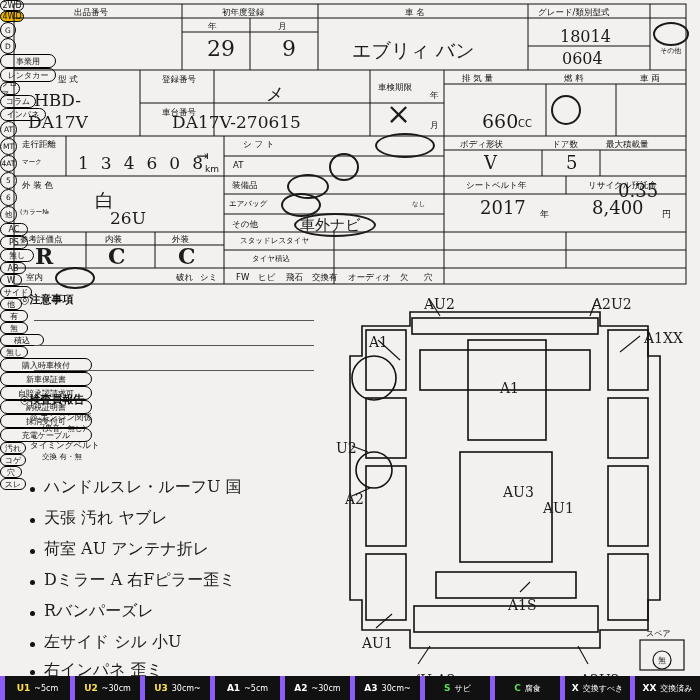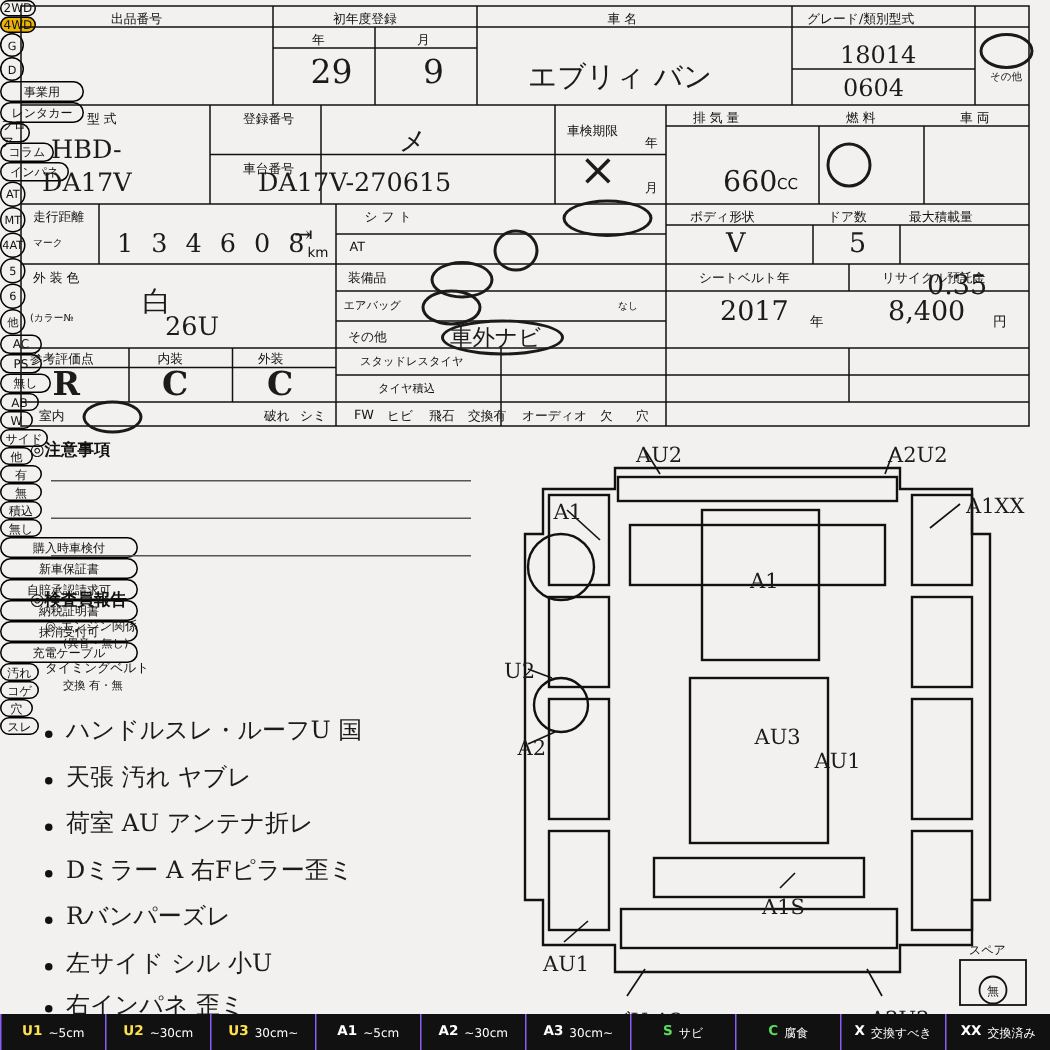--- a/index.html
+++ b/index.html
@@ -29,21 +29,21 @@
 
   
   .pen-circle{position:absolute;border:2px solid #1a1a1a;border-radius:50%;}
 
   
   .ruleline{position:absolute;border-top:1px solid #555;}
   .bullet{position:absolute;width:5px;height:5px;border-radius:50%;background:#111;}
 
   
   #legend{position:absolute;left:0;top:676px;width:700px;height:24px;background:#111;color:#fff;}
-  #legend .cellL{position:absolute;top:0;height:24px;display:flex;align-items:center;justify-content:center;font-size:9px;border-left:1px solid #8b5cf6;box-sizing:border-box;}
+  #legend .cellL{position:absolute;top:0;height:24px;display:flex;align-items:center;justify-content:center;font-size:9px;border-left:5px solid #8b5cf6;box-sizing:border-box;}
 
   svg{position:absolute;left:0;top:0;overflow:visible;}
 </style>
 </head>
 <body>
 
 <div class="sheet">
 
   <svg width="700" height="700">
     <g stroke="#111" stroke-width="1" fill="none">
@@ -214,21 +214,21 @@
   <div class="lbl" style="left:105px;top:234px;">内装</div>
   <div class="lbl" style="left:172px;top:234px;">外装</div>
   <div class="hand" style="left:35px;top:243px;font-size:22px;font-weight:bold;">R</div>
   <div class="hand" style="left:108px;top:243px;font-size:22px;font-weight:bold;">C</div>
   <div class="hand" style="left:178px;top:243px;font-size:22px;font-weight:bold;">C</div>
 
   <div class="lbl" style="left:240px;top:236px;font-size:7.5px;">スタッドレスタイヤ</div>
   <div class="rnd" style="left:344px;top:234px;width:28px;height:12px;">有</div>
   <div class="rnd" style="left:380px;top:234px;width:28px;height:12px;">無</div>
   <div class="lbl" style="left:252px;top:254px;font-size:7.5px;">タイヤ積込</div>
-  <div class="rnd" style="left:344px;top:252px;width:28px;height:12px;">積込</div>
+  <div class="rnd" style="left:344px;top:252px;width:44px;height:12px;">積込</div>
   <div class="rnd" style="left:380px;top:252px;width:28px;height:12px;">無し</div>
 
   <div class="rnd" style="left:458px;top:233px;width:92px;height:14px;">購入時車検付</div>
   <div class="rnd" style="left:574px;top:233px;width:92px;height:14px;">新車保証書</div>
   <div class="rnd" style="left:458px;top:251px;width:92px;height:14px;">自賠承認請求可</div>
   <div class="rnd" style="left:574px;top:251px;width:92px;height:14px;">納税証明書</div>
   <div class="rnd" style="left:458px;top:269px;width:92px;height:14px;">抹消受付可</div>
   <div class="rnd" style="left:574px;top:269px;width:92px;height:14px;">充電ケーブル</div>
 
   <div class="lbl" style="left:26px;top:272px;">室内</div>

